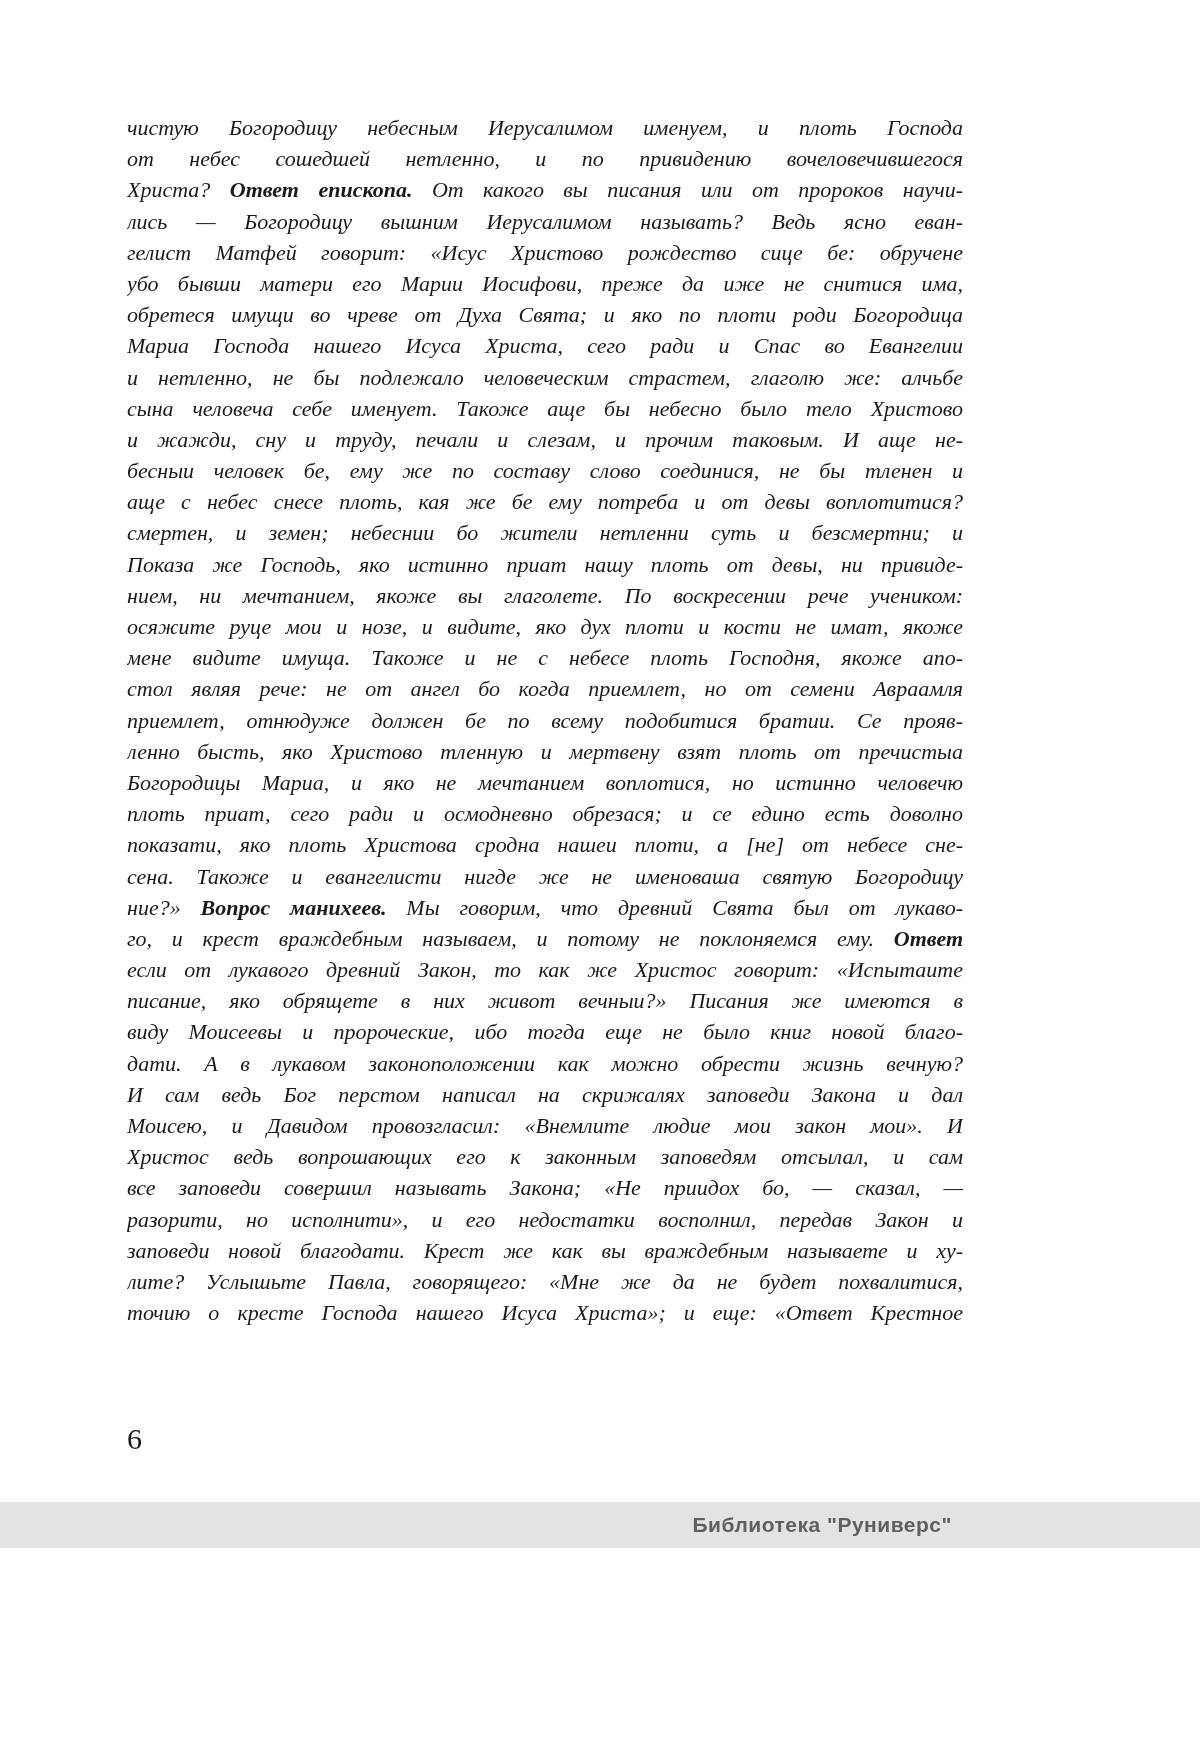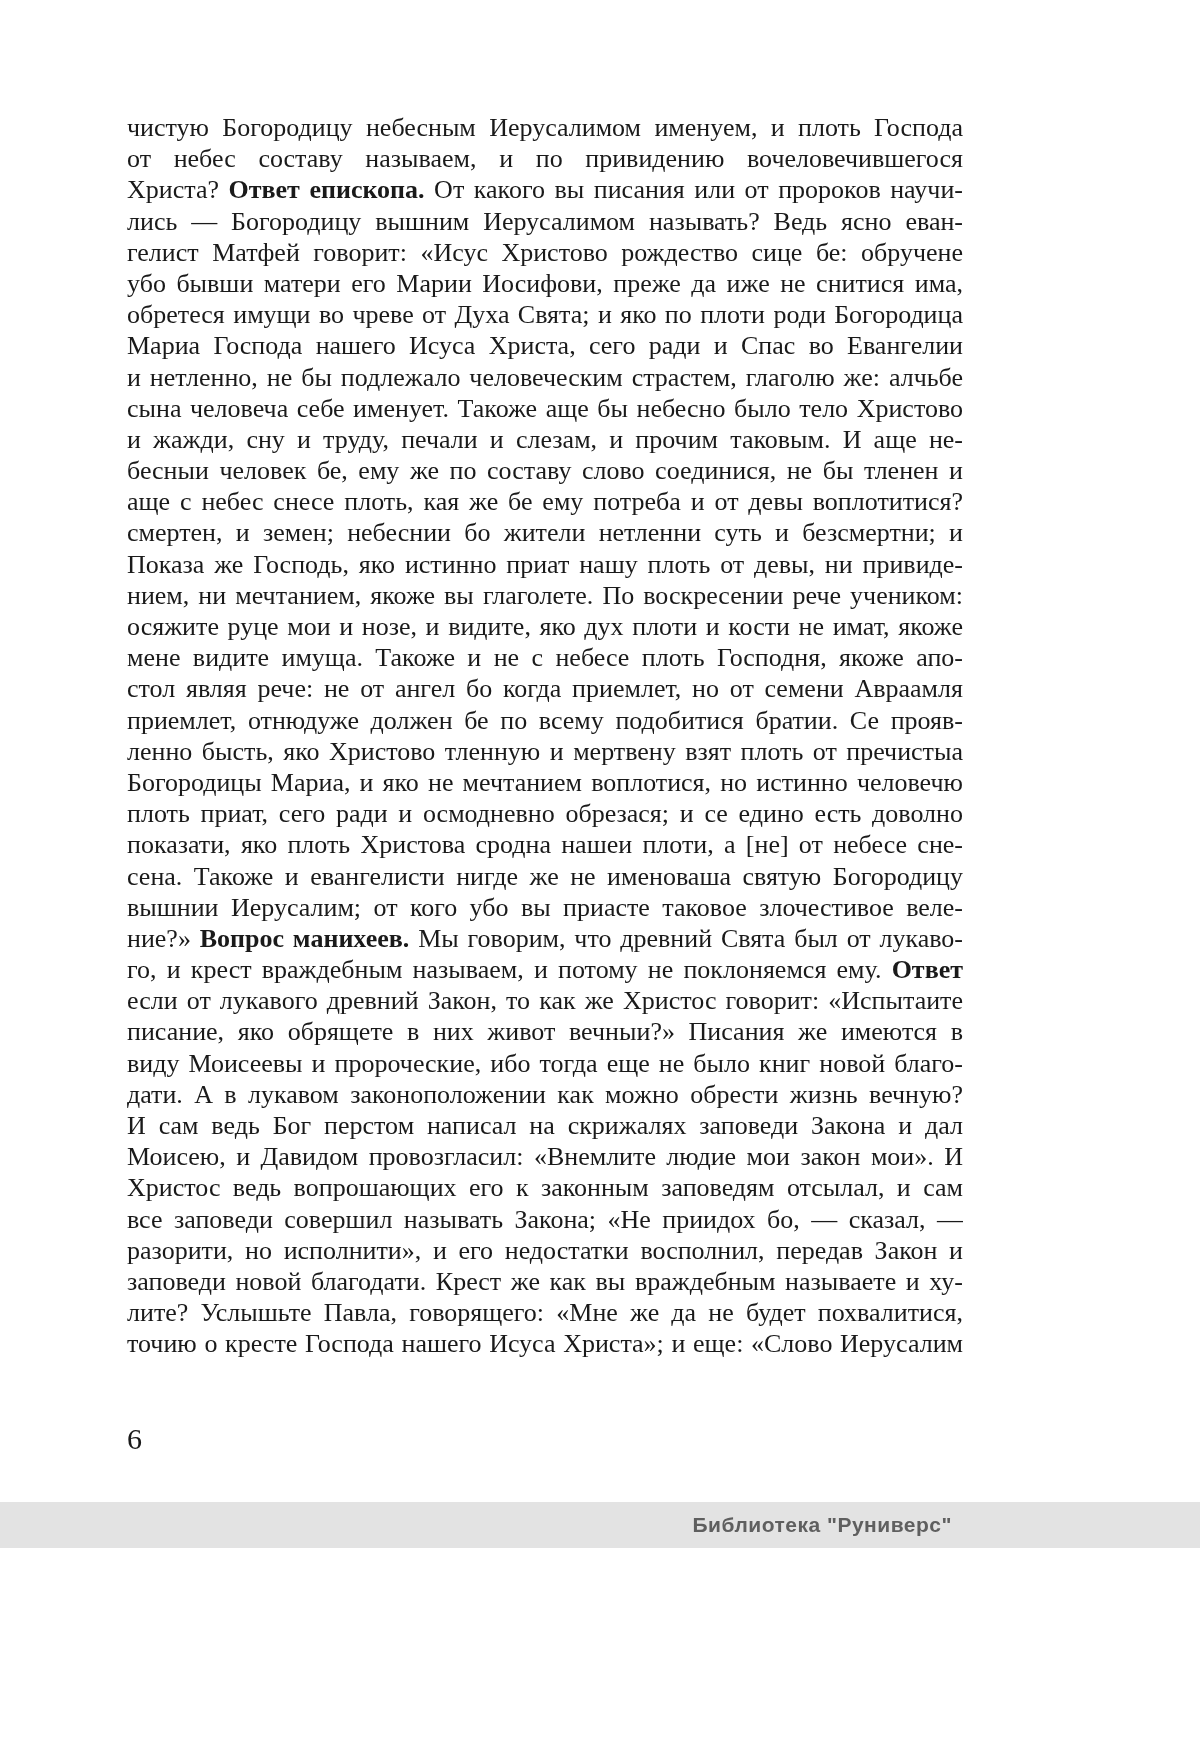--- a/index.html
+++ b/index.html
@@ -18,22 +18,23 @@
   .page {
     position: absolute;
     inset: 0;
     background: #ffffff;
   }
   .page-text {
     position: absolute;
     left: 127px;
     top: 112px;
     width: 836px;
-    font-size: 26px;
+    font-size: 22px;
     line-height: 31.2px;
+    font-style: italic;
   }
   .line {
     text-align: justify;
     text-align-last: justify;
     text-justify: inter-word;
     height: 31.2px;
     overflow: hidden;
     white-space: normal;
   }
   .line b {
@@ -66,21 +67,21 @@
     color: #5f5f5f;
     letter-spacing: 0.5px;
   }
 </style>
 </head>
 <body>
 
 <div class="page">
   <div class="page-text">
       <div class="line"><span>чистую Богородицу небесным Иерусалимом именуем, и плоть Господа</span></div>
-      <div class="line"><span>от небес составу называем, и по привидению вочеловечившегося</span></div>
+      <div class="line"><span>от небес сошедшей нетленно, и по привидению вочеловечившегося</span></div>
       <div class="line"><span>Христа? </span><b>Ответ епископа.</b><span> От какого вы писания или от пророков научи-</span></div>
       <div class="line"><span>лись — Богородицу вышним Иерусалимом называть? Ведь ясно еван-</span></div>
       <div class="line"><span>гелист Матфей говорит: «Исус Христово рождество сице бе: обручене</span></div>
       <div class="line"><span>убо бывши матери его Марии Иосифови, преже да иже не снитися има,</span></div>
       <div class="line"><span>обретеся имущи во чреве от Духа Свята; и яко по плоти роди Богородица</span></div>
       <div class="line"><span>Мариа Господа нашего Исуса Христа, сего ради и Спас во Евангелии</span></div>
       <div class="line"><span>и нетленно, не бы подлежало человеческим страстем, глаголю же: алчьбе</span></div>
       <div class="line"><span>сына человеча себе именует. Такоже аще бы небесно было тело Христово</span></div>
       <div class="line"><span>и жажди, сну и труду, печали и слезам, и прочим таковым. И аще не-</span></div>
       <div class="line"><span>бесныи человек бе, ему же по составу слово соединися, не бы тленен и</span></div>
@@ -90,33 +91,32 @@
       <div class="line"><span>нием, ни мечтанием, якоже вы глаголете. По воскресении рече учеником:</span></div>
       <div class="line"><span>осяжите руце мои и нозе, и видите, яко дух плоти и кости не имат, якоже</span></div>
       <div class="line"><span>мене видите имуща. Такоже и не с небесе плоть Господня, якоже апо-</span></div>
       <div class="line"><span>стол являя рече: не от ангел бо когда приемлет, но от семени Авраамля</span></div>
       <div class="line"><span>приемлет, отнюдуже должен бе по всему подобитися братии. Се прояв-</span></div>
       <div class="line"><span>ленно бысть, яко Христово тленную и мертвену взят плоть от пречистыа</span></div>
       <div class="line"><span>Богородицы Мариа, и яко не мечтанием воплотися, но истинно человечю</span></div>
       <div class="line"><span>плоть приат, сего ради и осмодневно обрезася; и се едино есть доволно</span></div>
       <div class="line"><span>показати, яко плоть Христова сродна нашеи плоти, а [не] от небесе сне-</span></div>
       <div class="line"><span>сена. Такоже и евангелисти нигде же не именоваша святую Богородицу</span></div>
-      <div class="line"><span>вышнии Иерусалим; от кого убо вы приасте таковое злочестивое веле-</span></div>
       <div class="line"><span>ние?» </span><b>Вопрос манихеев.</b><span> Мы говорим, что древний Свята был от лукаво-</span></div>
       <div class="line"><span>го, и крест враждебным называем, и потому не поклоняемся ему. </span><b>Ответ</b></div>
       <div class="line"><span>если от лукавого древний Закон, то как же Христос говорит: «Испытаите</span></div>
       <div class="line"><span>писание, яко обрящете в них живот вечныи?» Писания же имеются в</span></div>
       <div class="line"><span>виду Моисеевы и пророческие, ибо тогда еще не было книг новой благо-</span></div>
       <div class="line"><span>дати. А в лукавом законоположении как можно обрести жизнь вечную?</span></div>
       <div class="line"><span>И сам ведь Бог перстом написал на скрижалях заповеди Закона и дал</span></div>
       <div class="line"><span>Моисею, и Давидом провозгласил: «Внемлите людие мои закон мои». И</span></div>
       <div class="line"><span>Христос ведь вопрошающих его к законным заповедям отсылал, и сам</span></div>
       <div class="line"><span>все заповеди совершил называть Закона; «Не приидох бо, — сказал, —</span></div>
       <div class="line"><span>разорити, но исполнити», и его недостатки восполнил, передав Закон и</span></div>
       <div class="line"><span>заповеди новой благодати. Крест же как вы враждебным называете и ху-</span></div>
       <div class="line"><span>лите? Услышьте Павла, говорящего: «Мне же да не будет похвалитися,</span></div>
-      <div class="line"><span>точию о кресте Господа нашего Исуса Христа»; и еще: «Слово Иерусалим</span></div>
+      <div class="line"><span>точию о кресте Господа нашего Исуса Христа»; и еще: «Ответ Крестное</span></div>
     </div>
   <div class="page-number">6</div>
   <div class="footer-band">
     <span class="footer-text">Библиотека "Руниверс"</span>
   </div>
 </div>
 
 </body></html>

